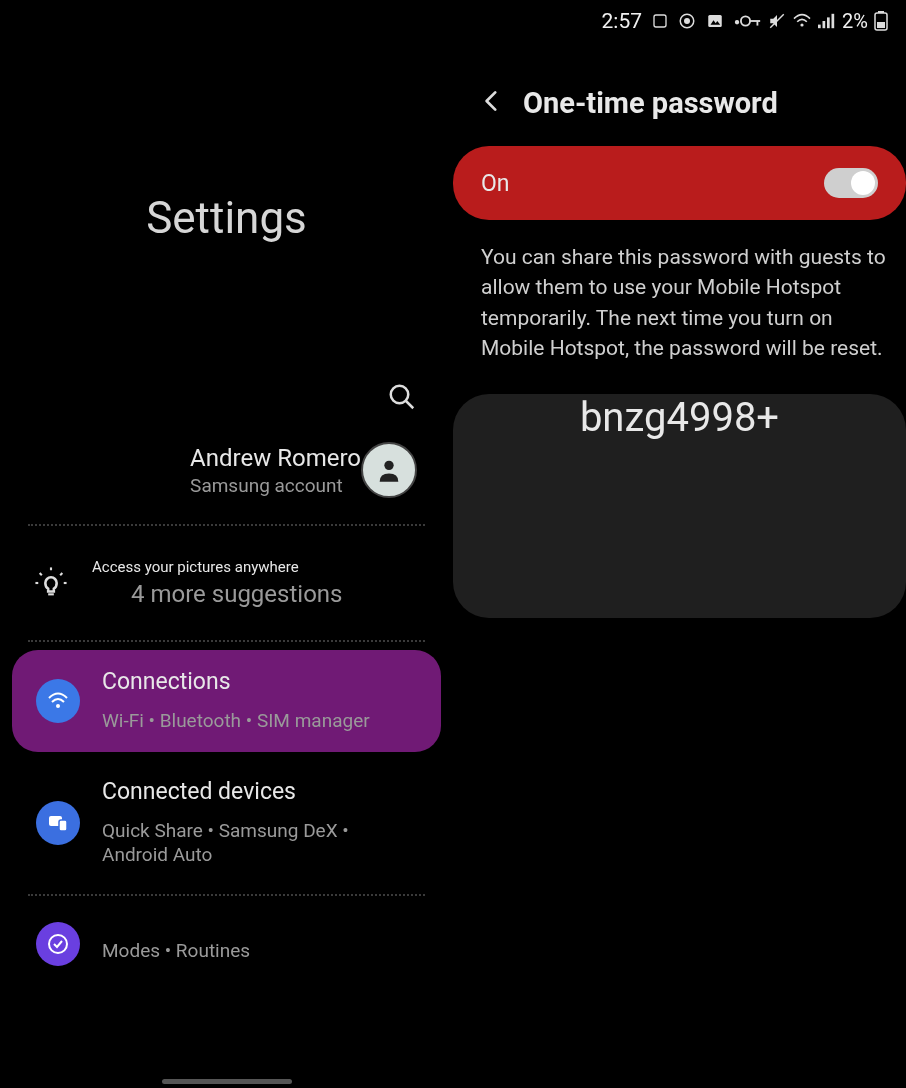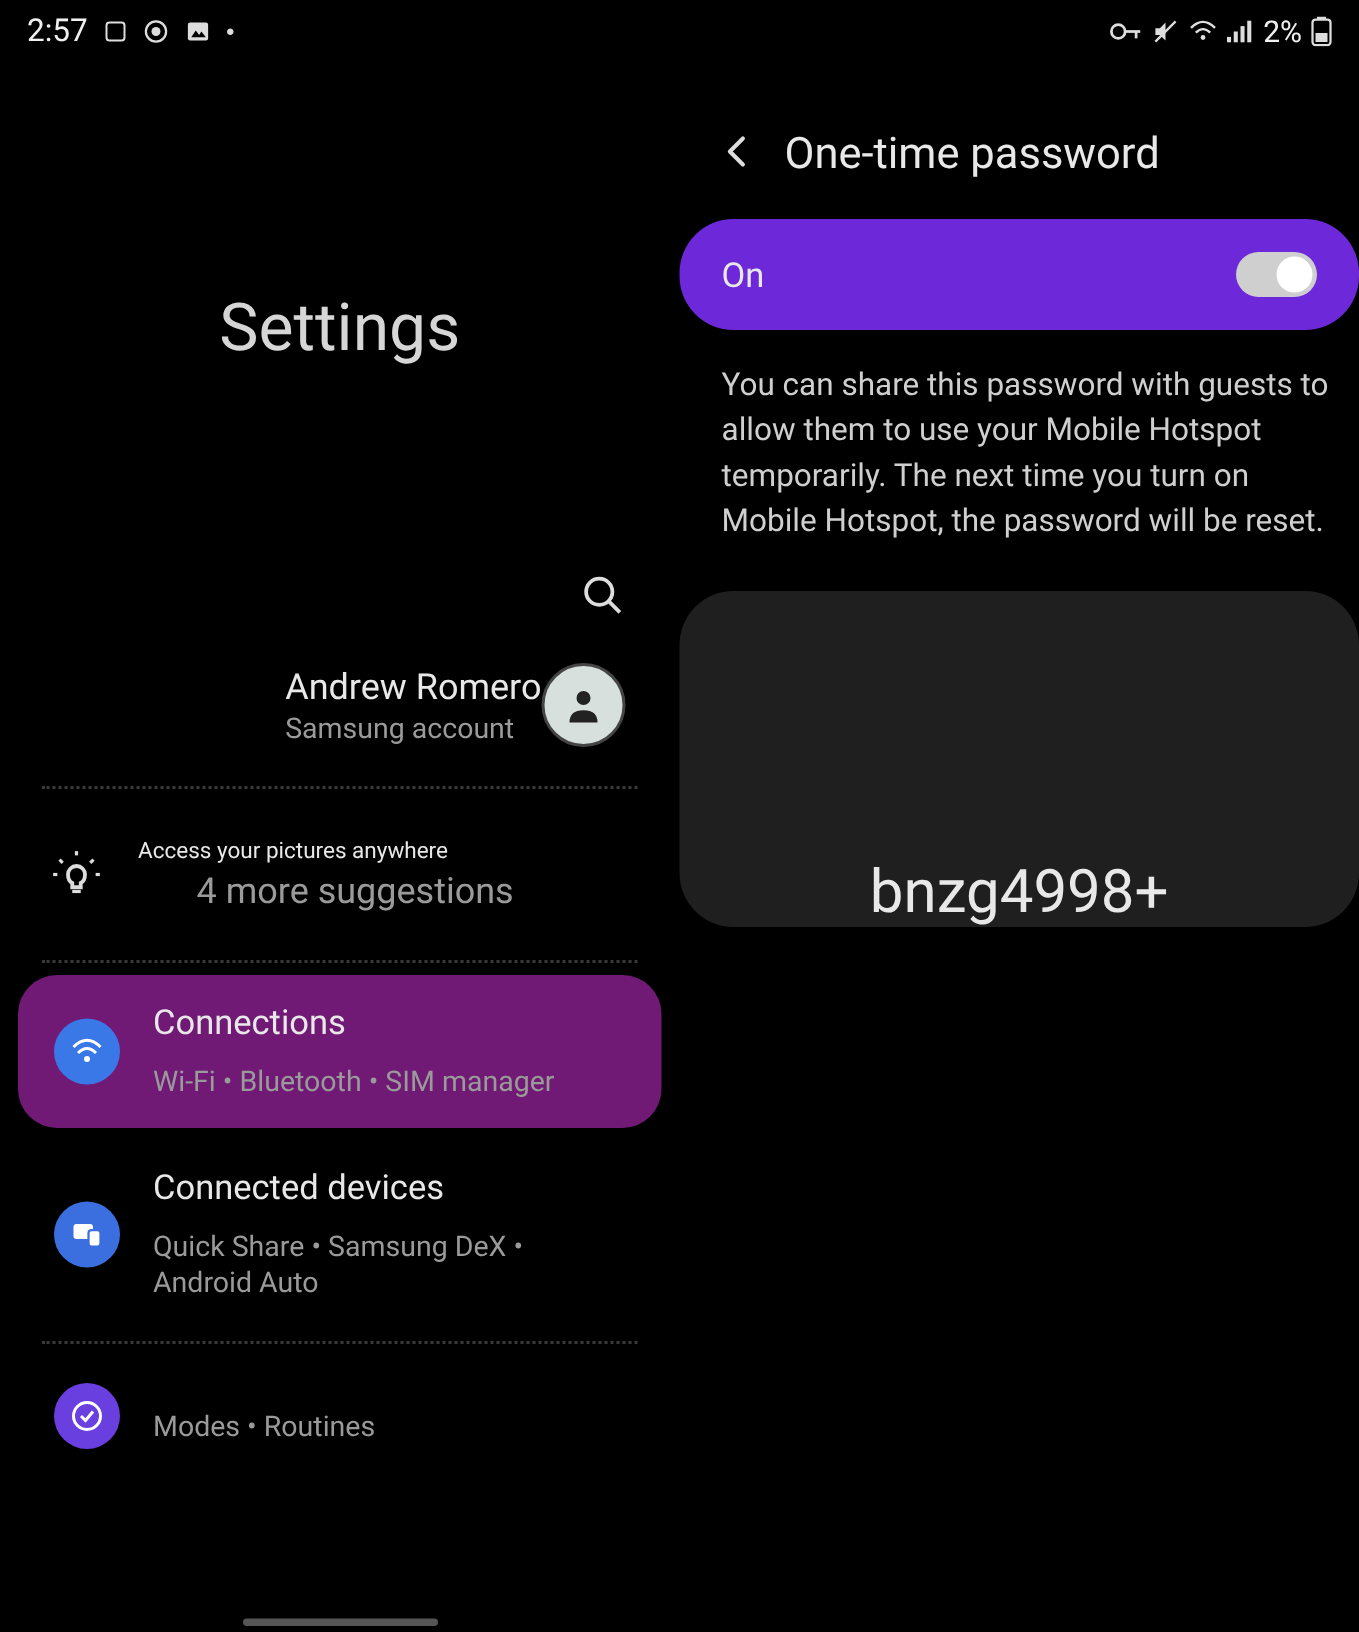--- a/index.html
+++ b/index.html
@@ -8,21 +8,21 @@
     height: 1088px;
     background: #000;
     color: #e8e8e8;
     font-family: -apple-system, BlinkMacSystemFont, "Segoe UI", Roboto, sans-serif;
     overflow: hidden;
   }
   .status-bar {
     height: 42px;
     display: flex;
     align-items: center;
-    justify-content: space-between;
+    justify-content: flex-end;
     padding: 0 18px;
     font-size: 21px;
     color: #f0f0f0;
   }
   .status-left { display: flex; align-items: center; gap: 10px; }
   .status-right { display: flex; align-items: center; gap: 6px; font-size: 20px; }
   .status-icon { display: inline-flex; align-items: center; }
   .columns {
     display: flex;
     width: 100%;
@@ -101,23 +101,23 @@
   .item-text .title { font-size: 23px; color: #e8e8e8; }
   .item-text .sub { font-size: 19px; color: #9a9a9a; margin-top: 14px; line-height: 1.3; }
 
   
   .detail-header {
     display: flex;
     align-items: center;
     gap: 18px;
     padding: 44px 20px 26px 26px;
   }
-  .detail-title { font-size: 29px; font-weight: 400; color: #e8e8e8; }
+  .detail-title { font-size: 29px; font-weight: 700; color: #e8e8e8; }
   .toggle-card {
-    background: #6d28d9;
+    background: #b91c1c;
     border-radius: 36px;
     margin: 0 0 0 0;
     padding: 22px 28px;
     display: flex;
     align-items: center;
     justify-content: space-between;
   }
   .toggle-label { font-size: 23px; color: #e8e8e8; }
   .switch {
     width: 54px; height: 30px;
@@ -137,21 +137,21 @@
     color: #cfcfcf;
     line-height: 1.45;
     padding: 22px 18px 30px 28px;
   }
   .password-card {
     background: #1f1f1f;
     border-radius: 36px;
     margin: 0;
     height: 224px;
     display: flex;
-    align-items: flex-end;
+    align-items: flex-start;
     justify-content: center;
   }
   .password-value {
     font-size: 40px;
     color: #e8e8e8;
     font-weight: 400;
   }
   .home-indicator {
     position: absolute;
     bottom: 4px;

